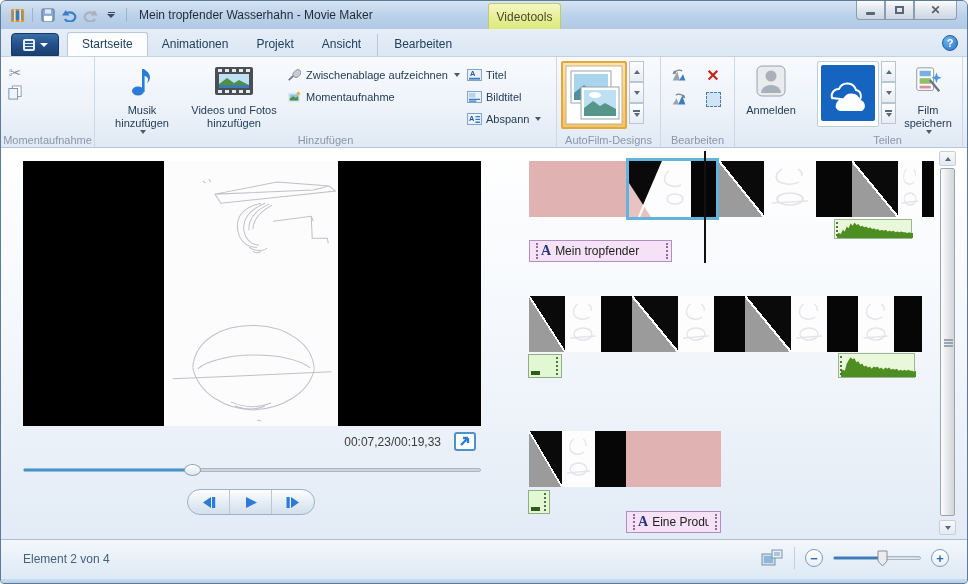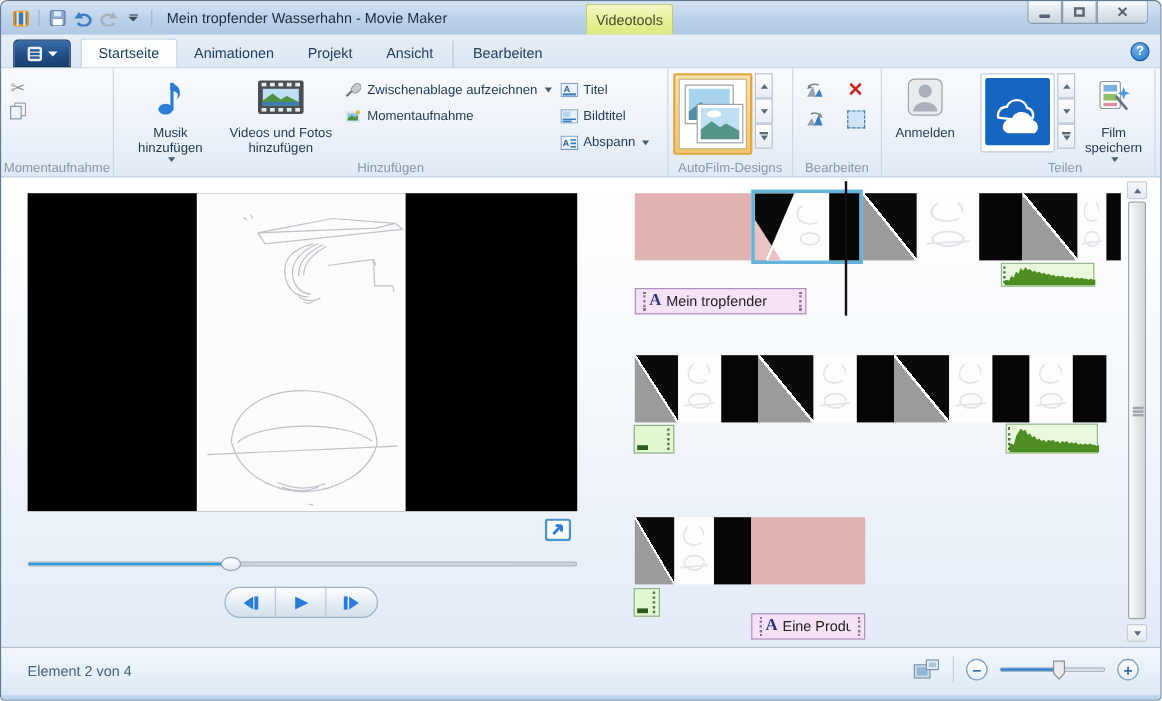--- a/index.html
+++ b/index.html
@@ -433,20 +433,21 @@
             <path d="M33 207 C52 190 122 188 145 206"></path>
             <path d="M66 240 q20 9 40 1"></path>
             <path d="M70 244 q16 6 30 0"></path>
             <path d="M8 217 L166 210"></path>
             <path d="M92 258 l4 1"></path>
           </g>
         </svg>
       </div>
     </div>
 
+    <div class="timestamp">00:07,23/00:19,33</div>
     <div class="fullscreen-btn">
       <svg width="22" height="19" viewBox="0 0 22 19">
           <rect x="1" y="1" width="20" height="17" rx="2" fill="#fff" stroke="#4a94cc" stroke-width="2"></rect>
           <path d="M7 13 L14 6 M14 6 h-5 M14 6 v5" stroke="#2b7cd8" stroke-width="2.4" fill="none"></path>
         </svg>
     </div>
 
     <div class="seek-track">
       <div class="seek-played" style="width:164px;"></div>
       <div class="seek-thumb"></div>

